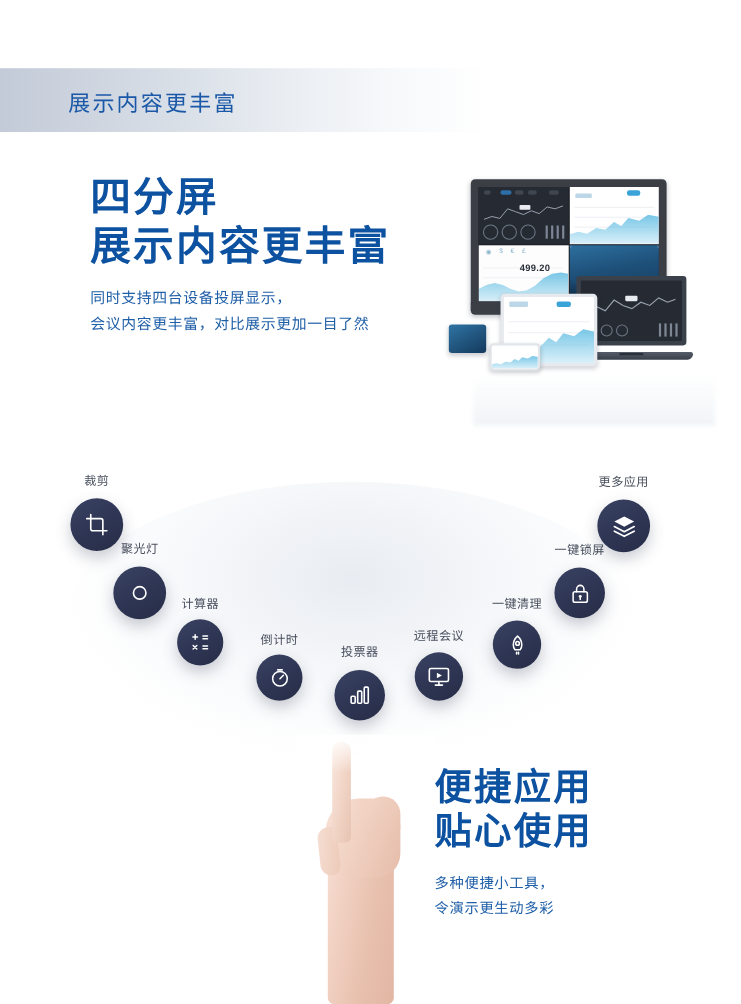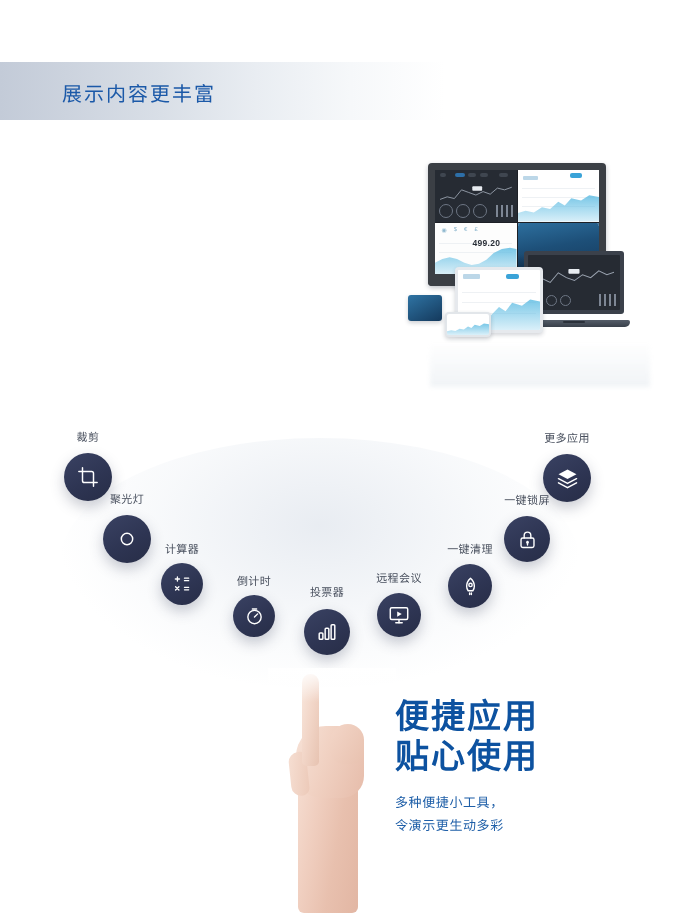--- a/index.html
+++ b/index.html
@@ -210,20 +210,26 @@
   }
 </style>
 </head>
 <body>
 
 <div class="page">
 
   <div id="section-banner"></div>
   <div id="banner-title">展示内容更丰富</div>
 
+  <div id="headline-top">
+    <div class="h-big">四分屏</div>
+    <div class="h-big">展示内容更丰富</div>
+    <div class="sub-copy">同时支持四台设备投屏显示，</div>
+    <div class="sub-copy" style="margin-top:0">会议内容更丰富，对比展示更加一目了然</div>
+  </div>
 
   <div id="device-cluster">
 
     <div id="device-reflection"></div>
 
     <div id="monitor">
       <div id="monitor-screen">
 
         <div class="quad q-dark">
           <div class="qbar">

